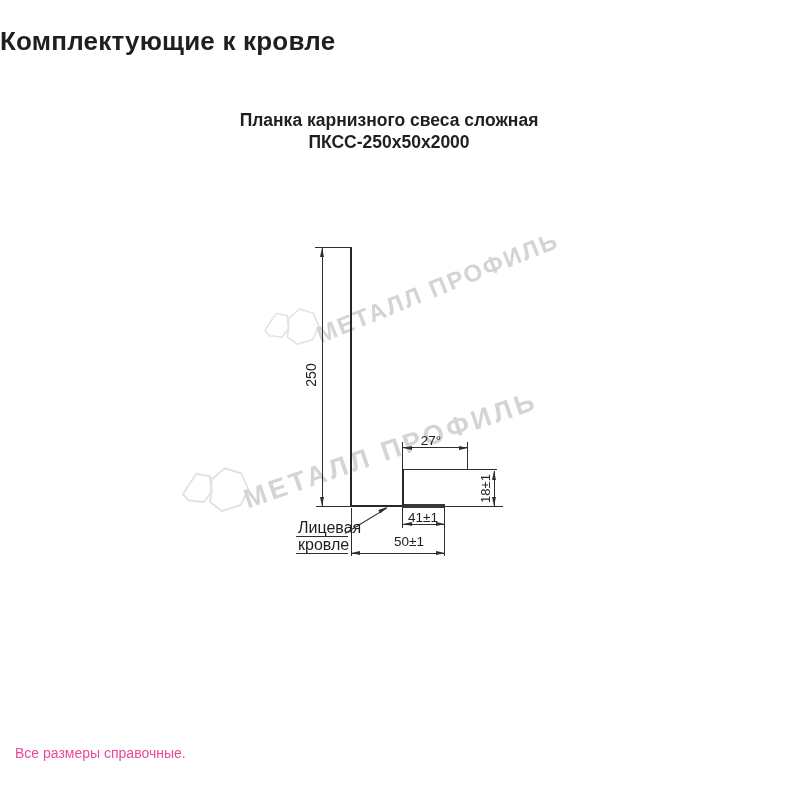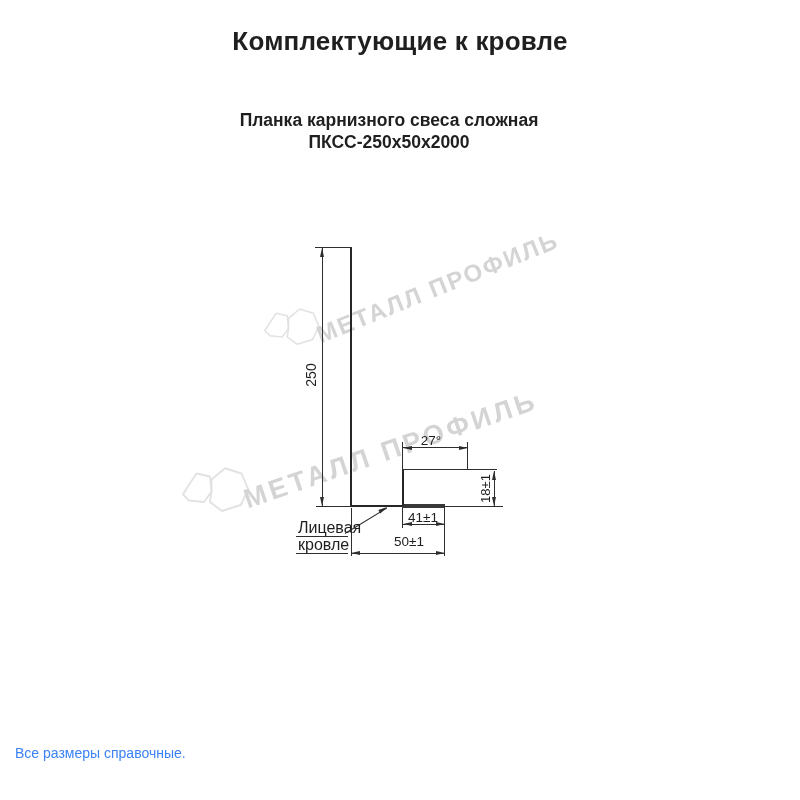--- a/index.html
+++ b/index.html
@@ -2,29 +2,29 @@
 <html><head>
 <meta charset="utf-8">
 <style>
   html,body{margin:0;padding:0;background:#ffffff;}
   #canvas{
     position:relative;width:800px;height:800px;background:#ffffff;overflow:hidden;
     font-family:"Liberation Sans", sans-serif;color:#1f1f1f;
   }
   
   .page-title{
-    position:absolute;left:0;right:0;top:26px;text-align:center;
+    position:absolute;left:0;right:0;top:26px;
     font-size:26px;font-weight:bold;letter-spacing:0.2px;color:#1f1f1f;
   }
   .product-title{
     position:absolute;left:0;right:22px;top:109px;text-align:center;
     font-size:17.5px;font-weight:bold;line-height:22px;color:#1f1f1f;
   }
   .footer{
-    position:absolute;left:15px;top:743px;font-size:14px;line-height:21px;color:#3b82f6;
+    position:absolute;left:15px;top:743px;font-size:14px;line-height:21px;color:#ec4899;
   }
   
   .wm-text{
     position:absolute;font-weight:bold;color:#d4d4d4;white-space:nowrap;
   }
   .wm1t{left:323px;top:321px;font-size:24px;letter-spacing:2px;
     transform:rotate(-22deg);transform-origin:left bottom;}
   .wm2t{left:250px;top:484px;font-size:27px;letter-spacing:3.5px;
     transform:rotate(-19deg);transform-origin:left bottom;}
   .wm-logo{position:absolute;}

